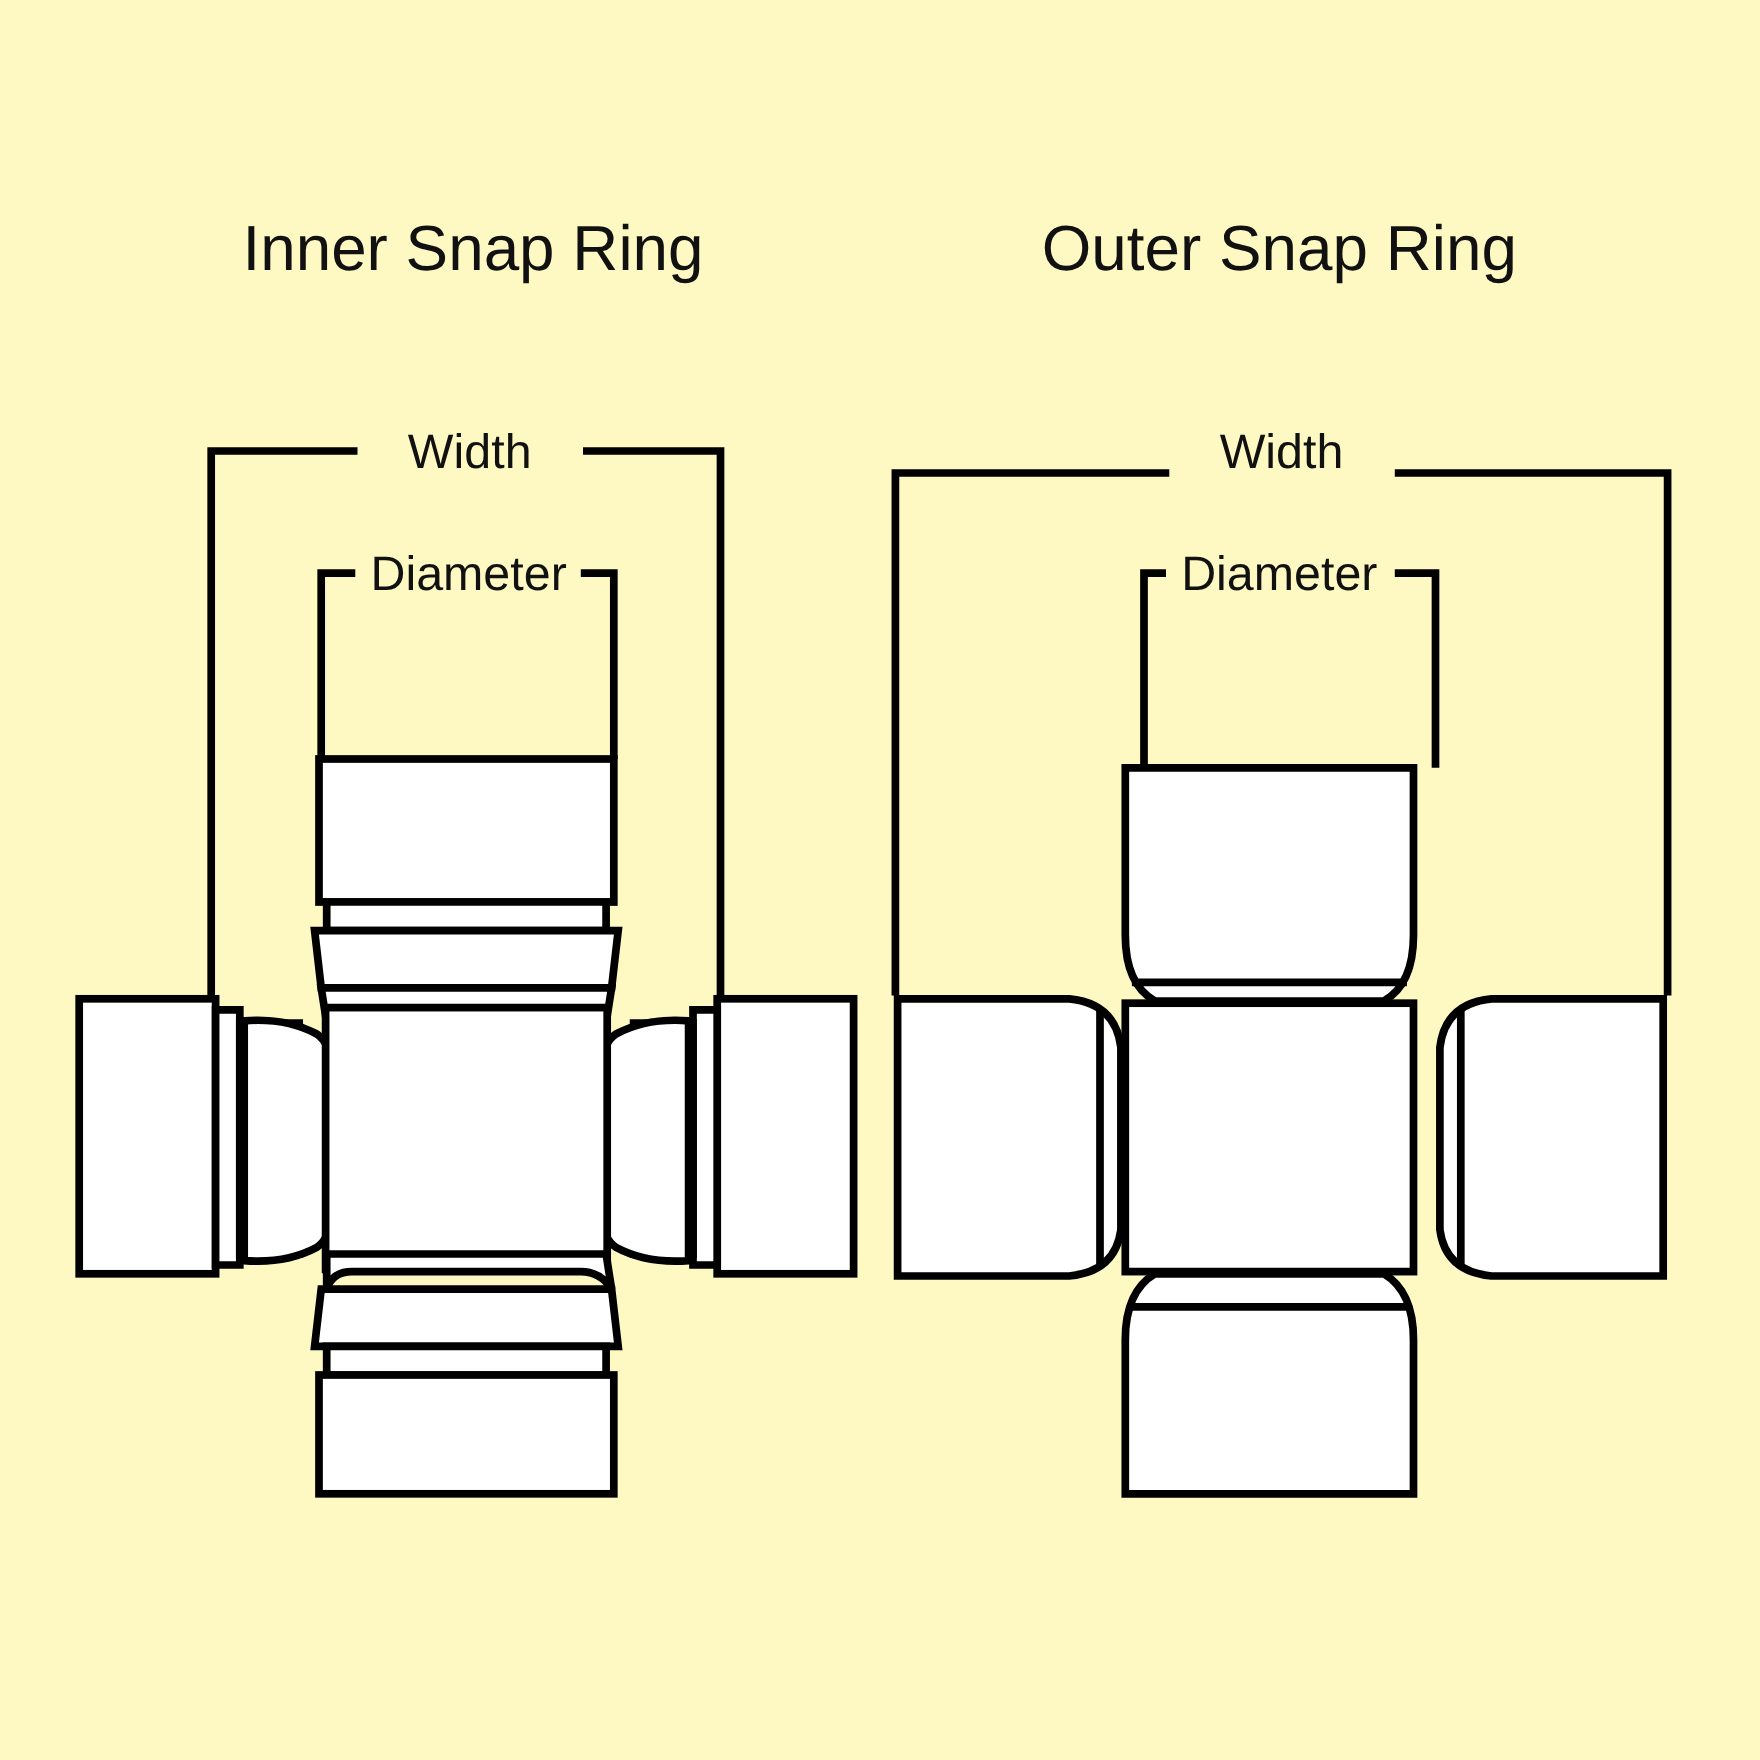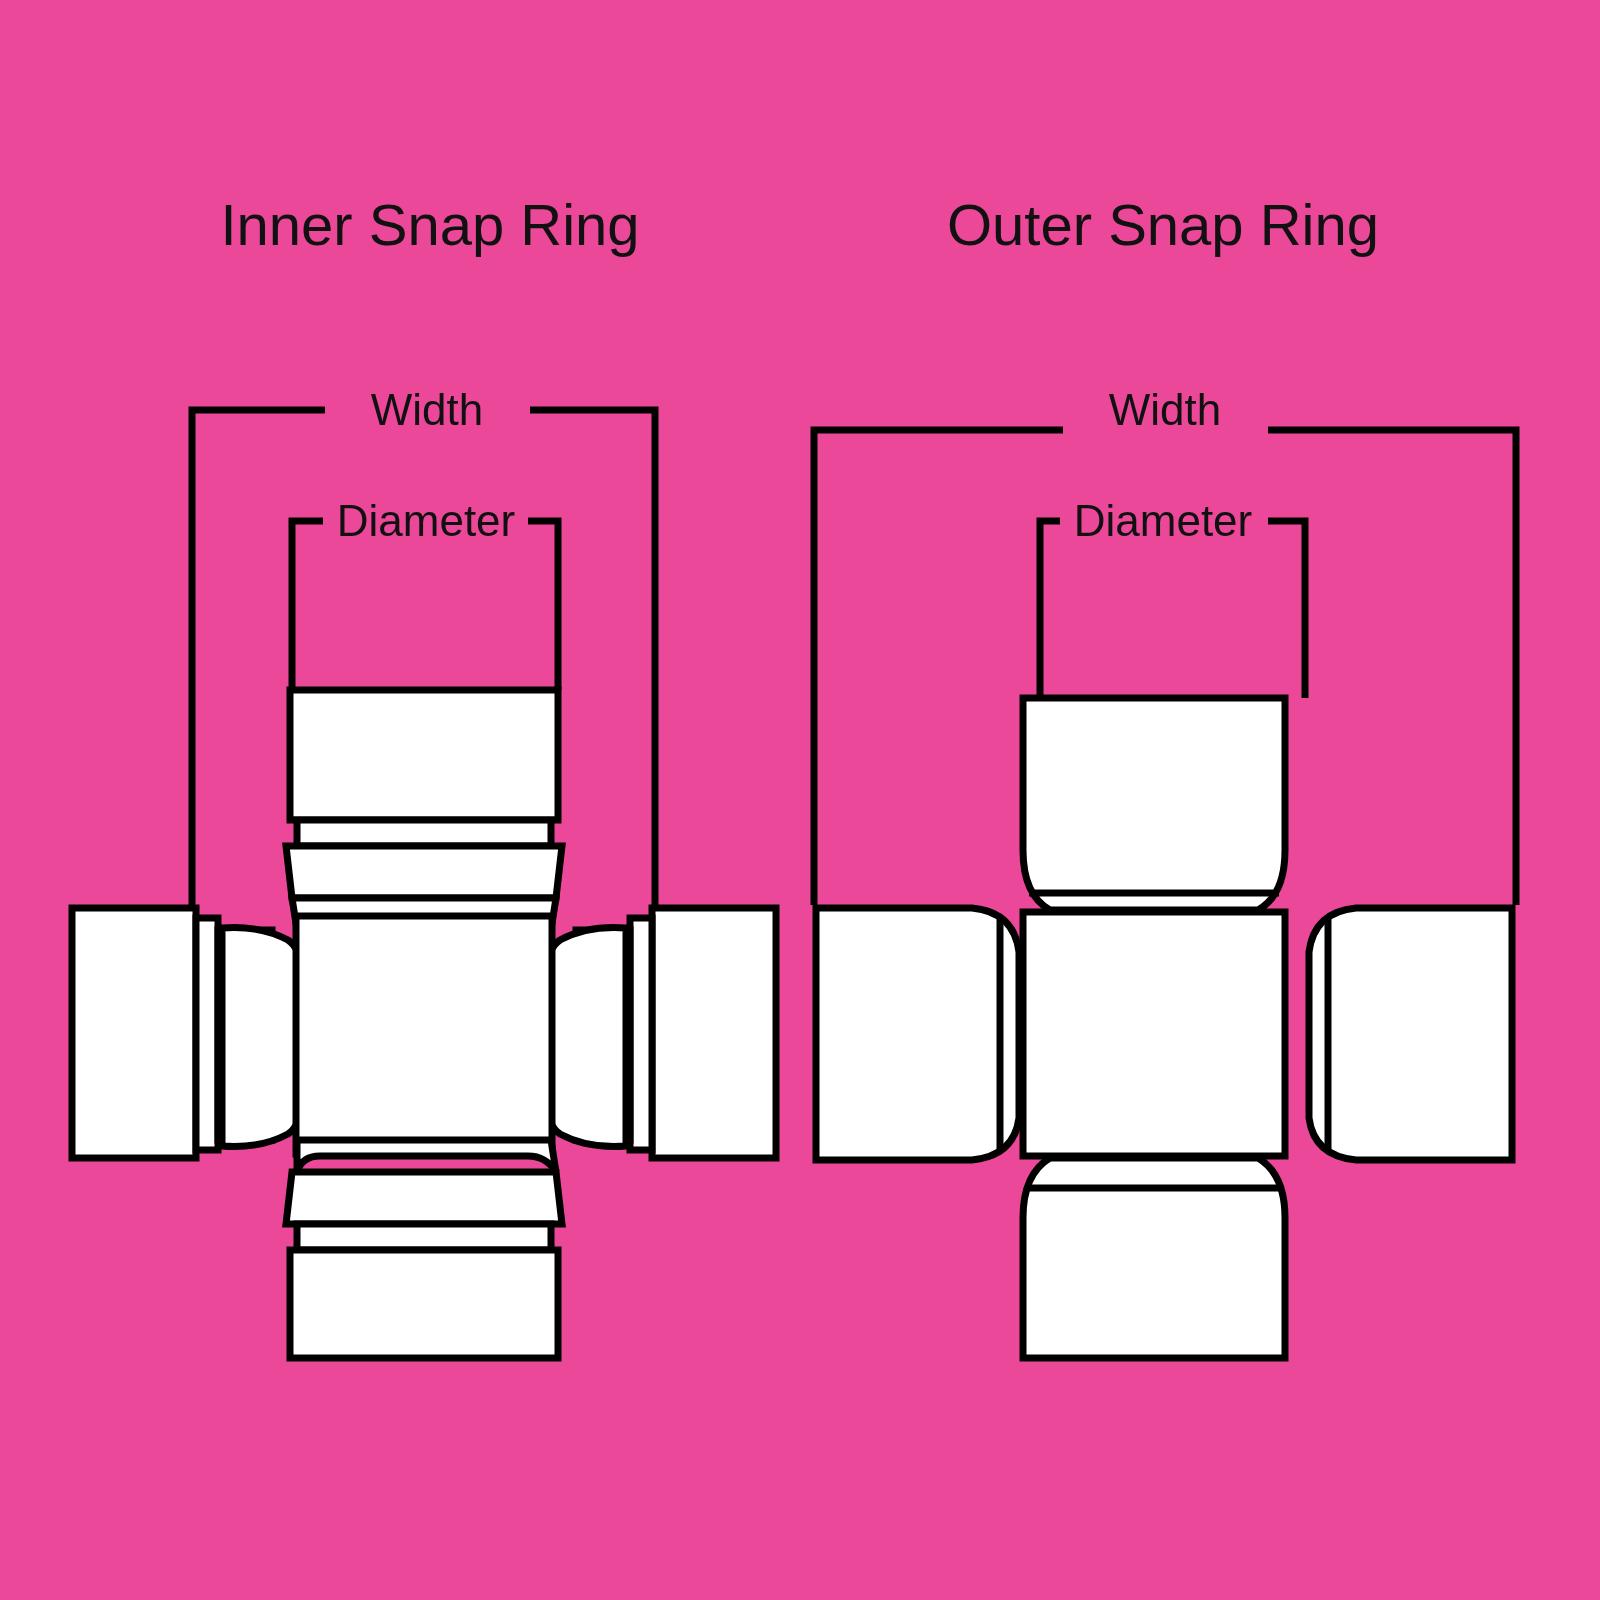--- a/index.html
+++ b/index.html
@@ -10,21 +10,21 @@
   body {
     width: 1600px;
     height: 1600px;
     font-family: "Liberation Sans", sans-serif;
     overflow: hidden;
   }
   #stage {
     position: relative;
     width: 1600px;
     height: 1600px;
-    background: #ec4899;
+    background: #fef9c3;
   }
   svg.diagram-svg {
     position: absolute;
     top: 0;
     left: 0;
     width: 1600px;
     height: 1600px;
   }
   .title-text {
     font-family: "Liberation Sans", sans-serif;

